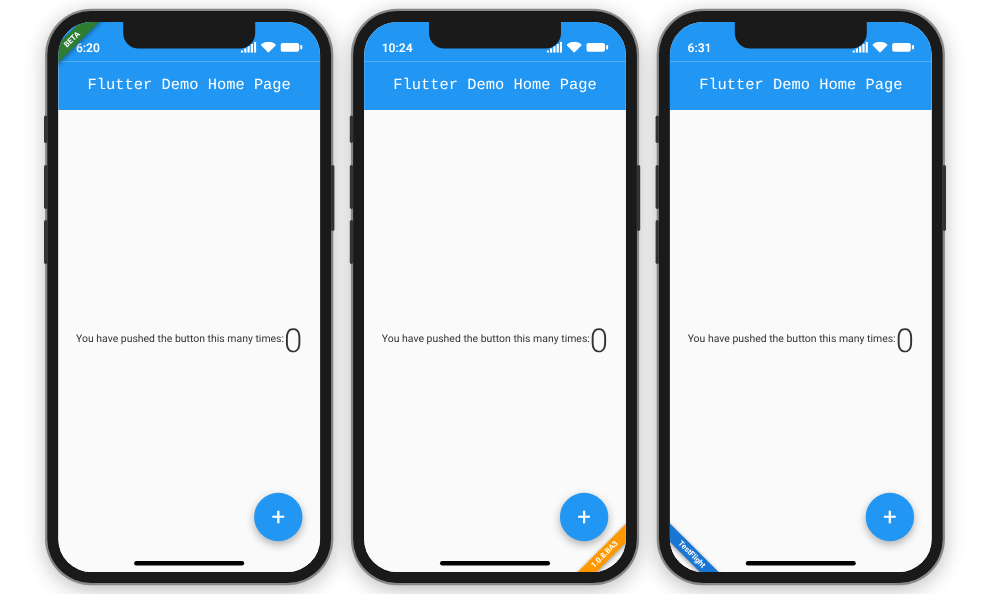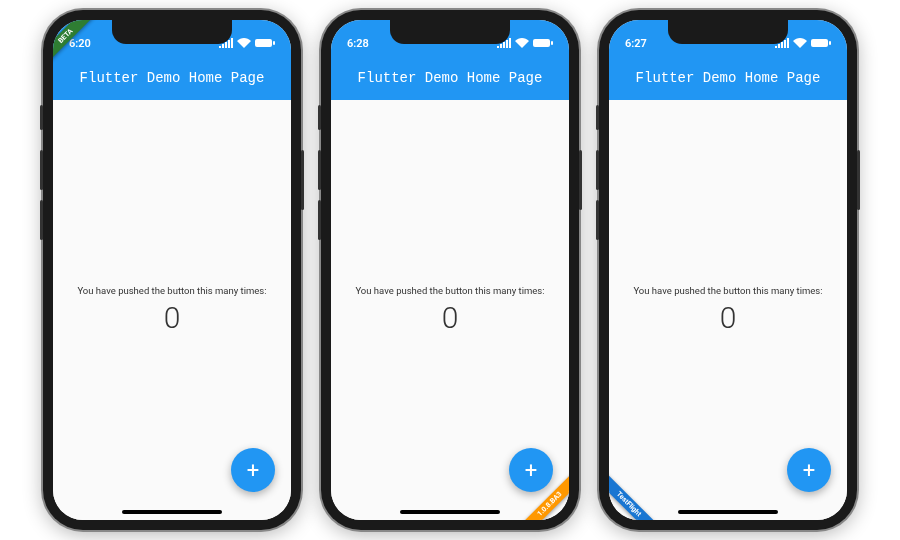--- a/index.html
+++ b/index.html
@@ -74,21 +74,20 @@
       align-items: center;
       justify-content: center;
       color: white;
       font-size: 14px;
       font-weight: 500;
       font-family: Liberation Mono, monospace;
     }
     .content {
       height: calc(100% - 80px);
       display: flex;
-      flex-direction: column;
       align-items: center;
       justify-content: center;
       background: #fafafa;
       position: relative;
     }
     .prompt {
       font-size: 9.5px;
       color: #333;
       margin-bottom: 4px;
     }
@@ -179,21 +178,21 @@
 
 <div class="phone">
   <div class="side-btn btn-left-1"></div>
   <div class="side-btn btn-left-2"></div>
   <div class="side-btn btn-left-3"></div>
   <div class="side-btn btn-right"></div>
   <div class="screen">
     <div class="banner banner-br">1.0.8.BA3</div>
     <div class="notch"></div>
     <div class="status-bar">
-      <span>6:28</span>
+      <span>10:24</span>
       <div class="status-right">
         <svg width="14" height="10">
             <path d="M0 8h2v2H0zm3-2h2v4H3zm3-2h2v6H6zm3-2h2v8H9zm3-2h2v10h-2z" fill="white"></path>
           </svg>
         <svg width="14" height="10">
             <path d="M7 10L0 3C4 -1 10 -1 14 3z" fill="white"></path>
           </svg>
         <svg width="20" height="10">
             <rect x="0" y="1" width="17" height="8" rx="2" fill="white"></rect>
             <rect x="18" y="3" width="2" height="4" rx="1" fill="white"></rect>
@@ -216,21 +215,21 @@
 
 <div class="phone">
   <div class="side-btn btn-left-1"></div>
   <div class="side-btn btn-left-2"></div>
   <div class="side-btn btn-left-3"></div>
   <div class="side-btn btn-right"></div>
   <div class="screen">
     <div class="banner banner-bl">TestFlight</div>
     <div class="notch"></div>
     <div class="status-bar">
-      <span>6:27</span>
+      <span>6:31</span>
       <div class="status-right">
         <svg width="14" height="10">
             <path d="M0 8h2v2H0zm3-2h2v4H3zm3-2h2v6H6zm3-2h2v8H9zm3-2h2v10h-2z" fill="white"></path>
           </svg>
         <svg width="14" height="10">
             <path d="M7 10L0 3C4 -1 10 -1 14 3z" fill="white"></path>
           </svg>
         <svg width="20" height="10">
             <rect x="0" y="1" width="17" height="8" rx="2" fill="white"></rect>
             <rect x="18" y="3" width="2" height="4" rx="1" fill="white"></rect>

